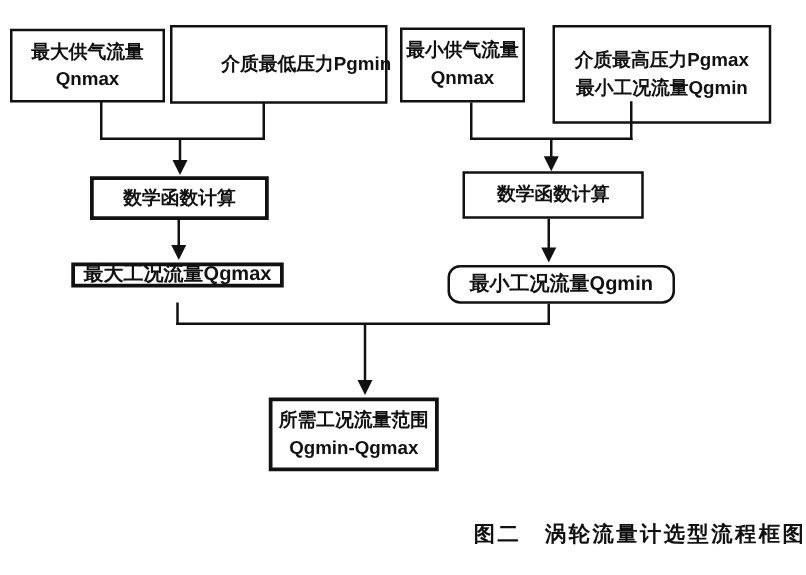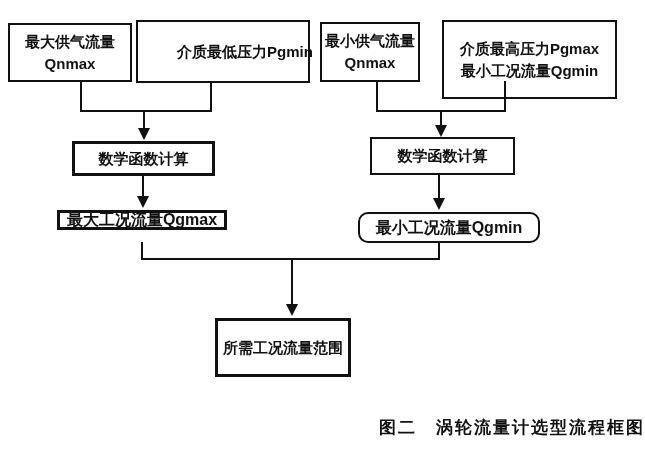--- a/index.html
+++ b/index.html
@@ -149,17 +149,18 @@
   </div>
 
   <div class="line l-merge-v1"></div>
   <div class="line l-merge-v2"></div>
   <div class="line l-merge-h"></div>
   <div class="line l-merge-stem"></div>
   <div class="arrowhead a-merge"></div>
 
   <div class="node thick n-result">
     <span class="nl">所需工况流量范围</span>
+    <span class="nl">Qgmin-Qgmax</span>
   </div>
 
   <div class="caption">图二　涡轮流量计选型流程框图</div>
 
 </div>
 
 </body></html>

